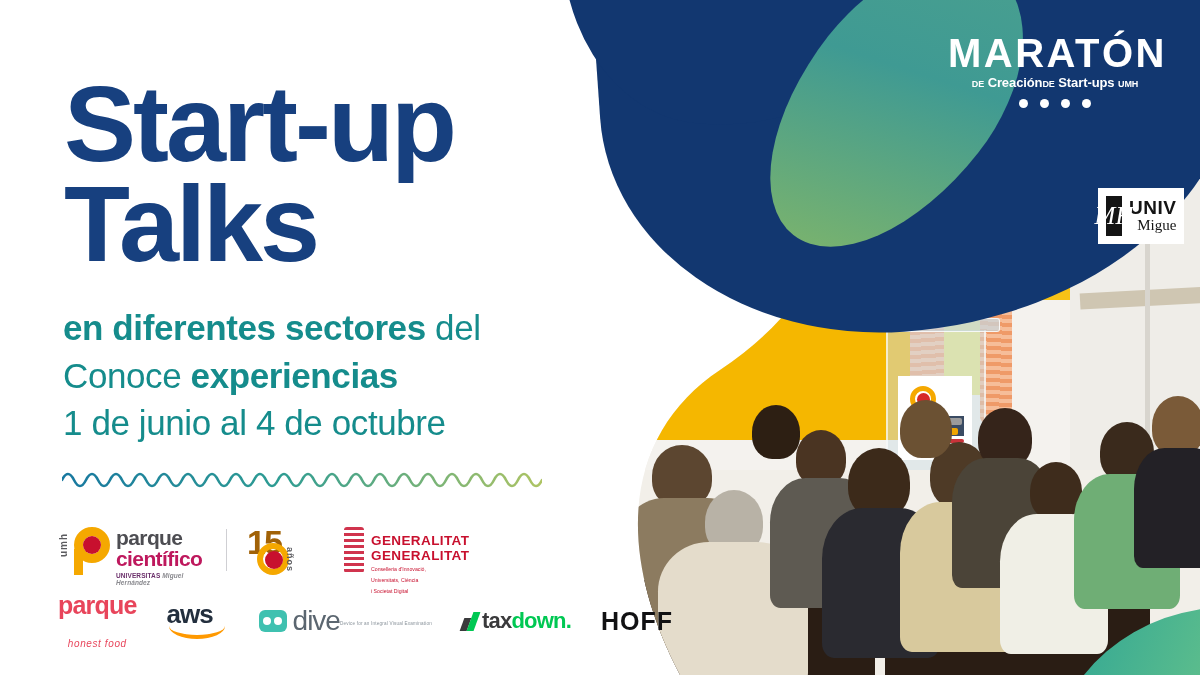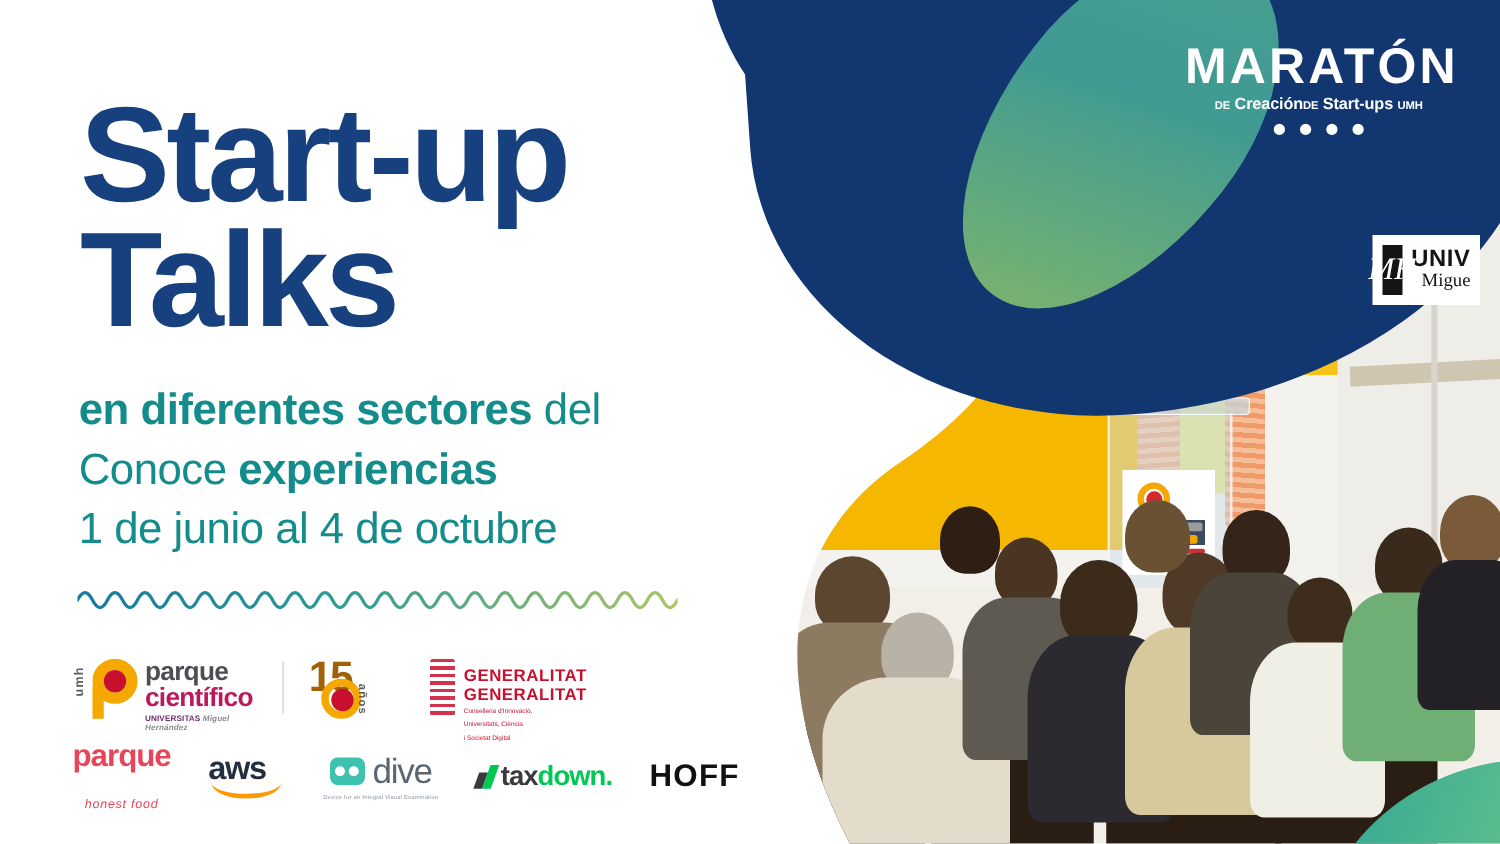--- a/index.html
+++ b/index.html
@@ -118,21 +118,21 @@
   
   .mommus { text-align:center; }
   .mommus-name { font-size:25px; font-weight:bold; color:#E8455B; letter-spacing:-.8px; line-height:1; }
   .mommus-tag { font-size:10px; font-style:italic; color:#E8455B; letter-spacing:.6px; margin-top:20px; }
 
   .aws { position:relative; width:62px; height:40px; }
   .aws-name { font-size:26px; font-weight:bold; color:#232F3E; letter-spacing:-1px; line-height:1; }
   .aws-smile { position:absolute; left:2px; top:25px; width:56px; height:13px;
                border-bottom:4px solid #FF9900; border-radius:0 0 50% 50%/0 0 100% 100%; }
 
-  .dive { display:flex; flex-direction:column; align-items:center;justify-content:flex-end; }
+  .dive { display:flex; flex-direction:row; align-items:center;justify-content:flex-end; }
   .dive-row { display:flex; align-items:center; gap:6px; }
   .dive-box { width:28px; height:22px; background:#3FC1B0; border-radius:6px; position:relative; }
   .dive-eye { position:absolute; top:7px; width:8px; height:8px; background:#ffffff; border-radius:50%; }
   .dive-eye.a { left:4px; } .dive-eye.b { left:15px; }
   .dive-word { font-size:28px; color:#5b6670; letter-spacing:-1px; line-height:1; }
   .dive-tag { font-size:4.6px; color:#8a939b; margin-top:4px; letter-spacing:.2px; }
 
   .taxdown { display:flex; align-items:center; gap:5px; }
   .td-mark { display:flex; gap:1px; align-items:flex-end; }
   .td-s1 { width:7px; height:13px; background:#3a3a3c; transform:skewX(-20deg); }

